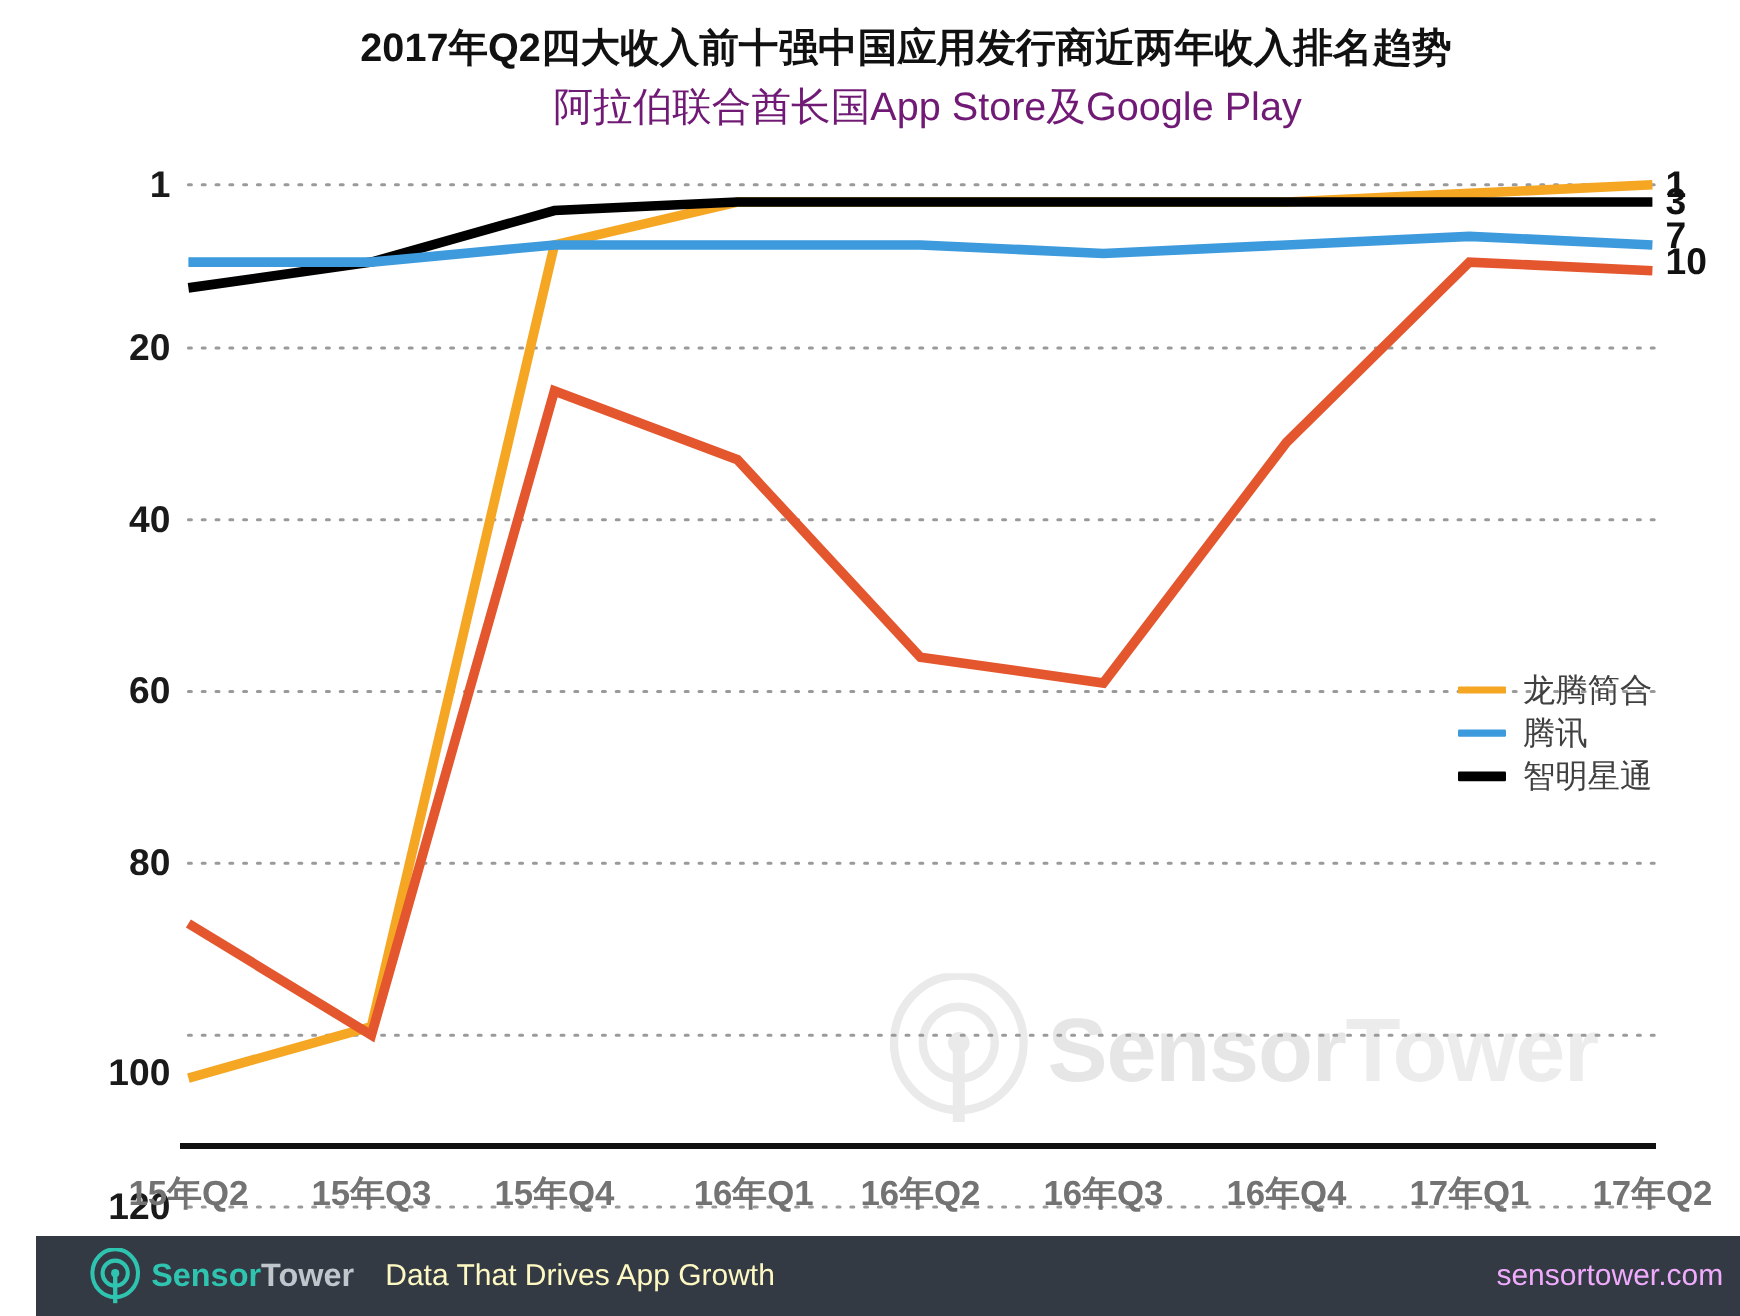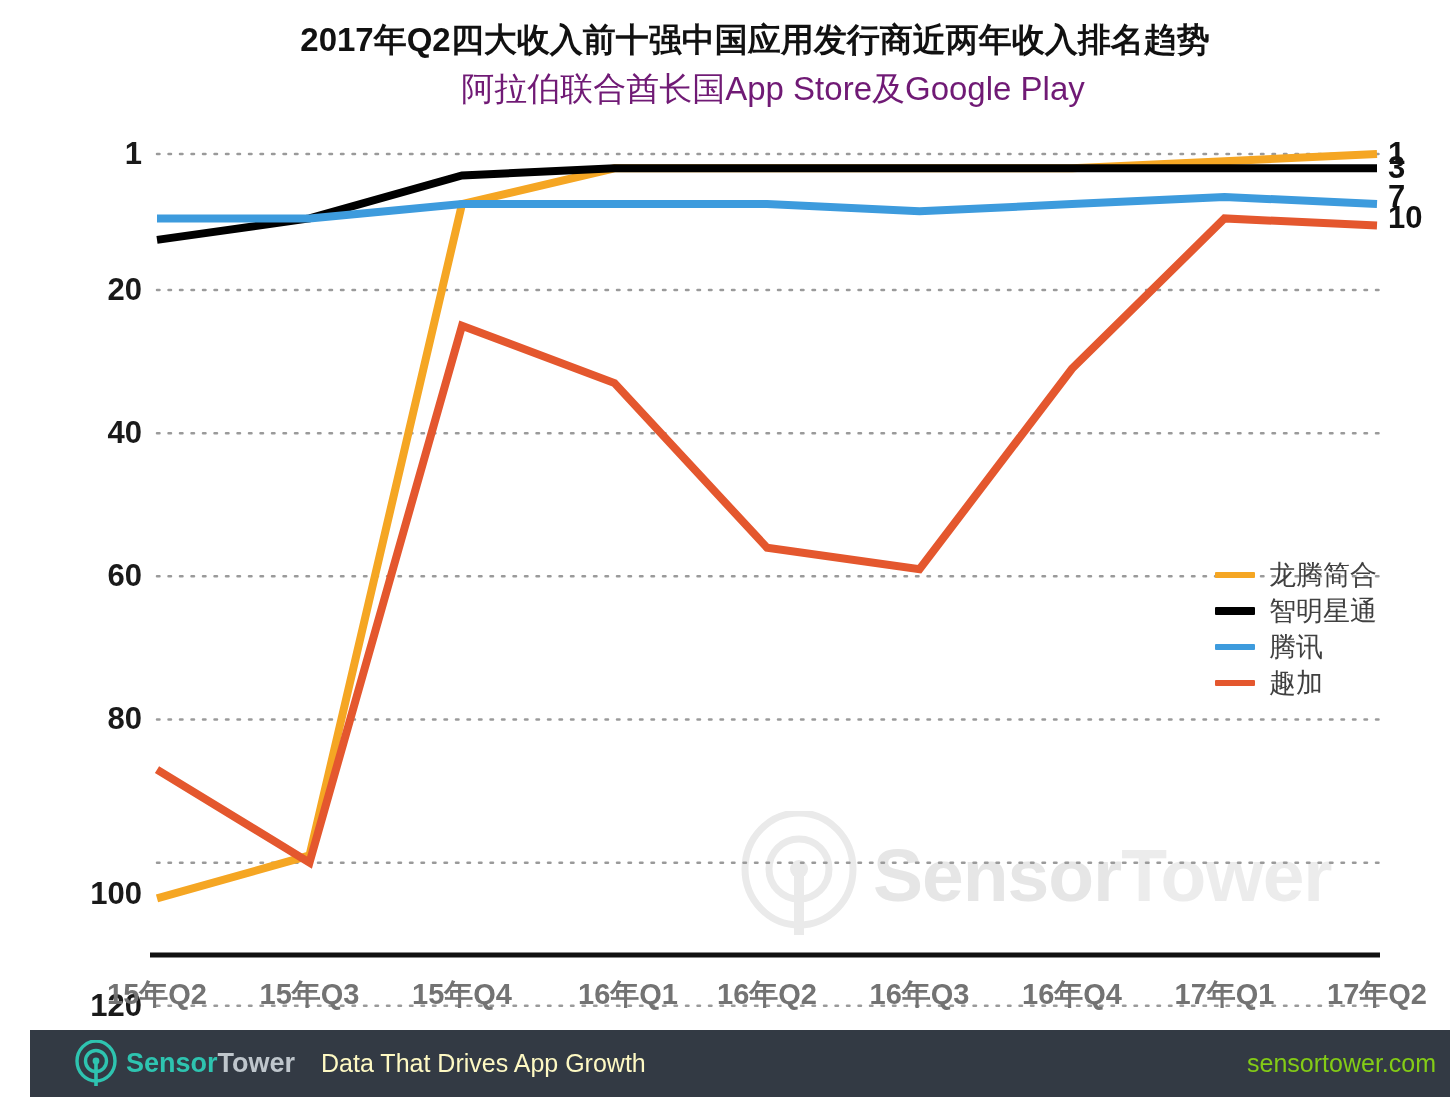--- a/index.html
+++ b/index.html
@@ -144,21 +144,21 @@
   .footer-tag {
     margin-left: 26px;
     font-size: 25px;
     color: #fef9c3;
     white-space: nowrap;
   }
   .footer-url {
     position: absolute;
     right: 44px;
     font-size: 25px;
-    color: #84cc16;
+    color: #f0abfc;
     white-space: nowrap;
   }
 </style>
 </head>
 <body>
 
 <div id="root">
 
   <div class="title-block">
     <div class="title-line1">2017年Q2四大收入前十强中国应用发行商近两年收入排名趋势</div>
@@ -221,30 +221,26 @@
         <div class="endlabel" style="top: 218.421px;">10</div>
       </div>
   </div>
 
   <div class="legend" id="legend">
       <div class="legend-row">
         <span class="legend-swatch" style="background: rgb(245, 166, 35);"></span>
         <span class="legend-label">龙腾简合</span>
       </div>
       <div class="legend-row">
+        <span class="legend-swatch" style="background: rgb(61, 155, 221);"></span>
+        <span class="legend-label">腾讯</span>
+      </div>
+      <div class="legend-row">
         <span class="legend-swatch thick" style="background: rgb(0, 0, 0);"></span>
         <span class="legend-label">智明星通</span>
-      </div>
-      <div class="legend-row">
-        <span class="legend-swatch" style="background: rgb(61, 155, 221);"></span>
-        <span class="legend-label">腾讯</span>
-      </div>
-      <div class="legend-row">
-        <span class="legend-swatch" style="background: rgb(228, 87, 46);"></span>
-        <span class="legend-label">趣加</span>
       </div>
     </div>
 
   <div class="footer">
     <span class="footer-logo-mark">
       <svg width="44" height="48" viewBox="0 0 44 48">
         <ellipse cx="22" cy="21" rx="19" ry="20" fill="none" stroke="#2ec4b0" stroke-width="3.4"></ellipse>
         <circle cx="22" cy="21" r="10.5" fill="none" stroke="#2ec4b0" stroke-width="3.4"></circle>
         <circle cx="22" cy="21" r="3.4" fill="#2ec4b0"></circle>
         <rect x="20.2" y="21" width="3.6" height="25" fill="#2ec4b0"></rect>

